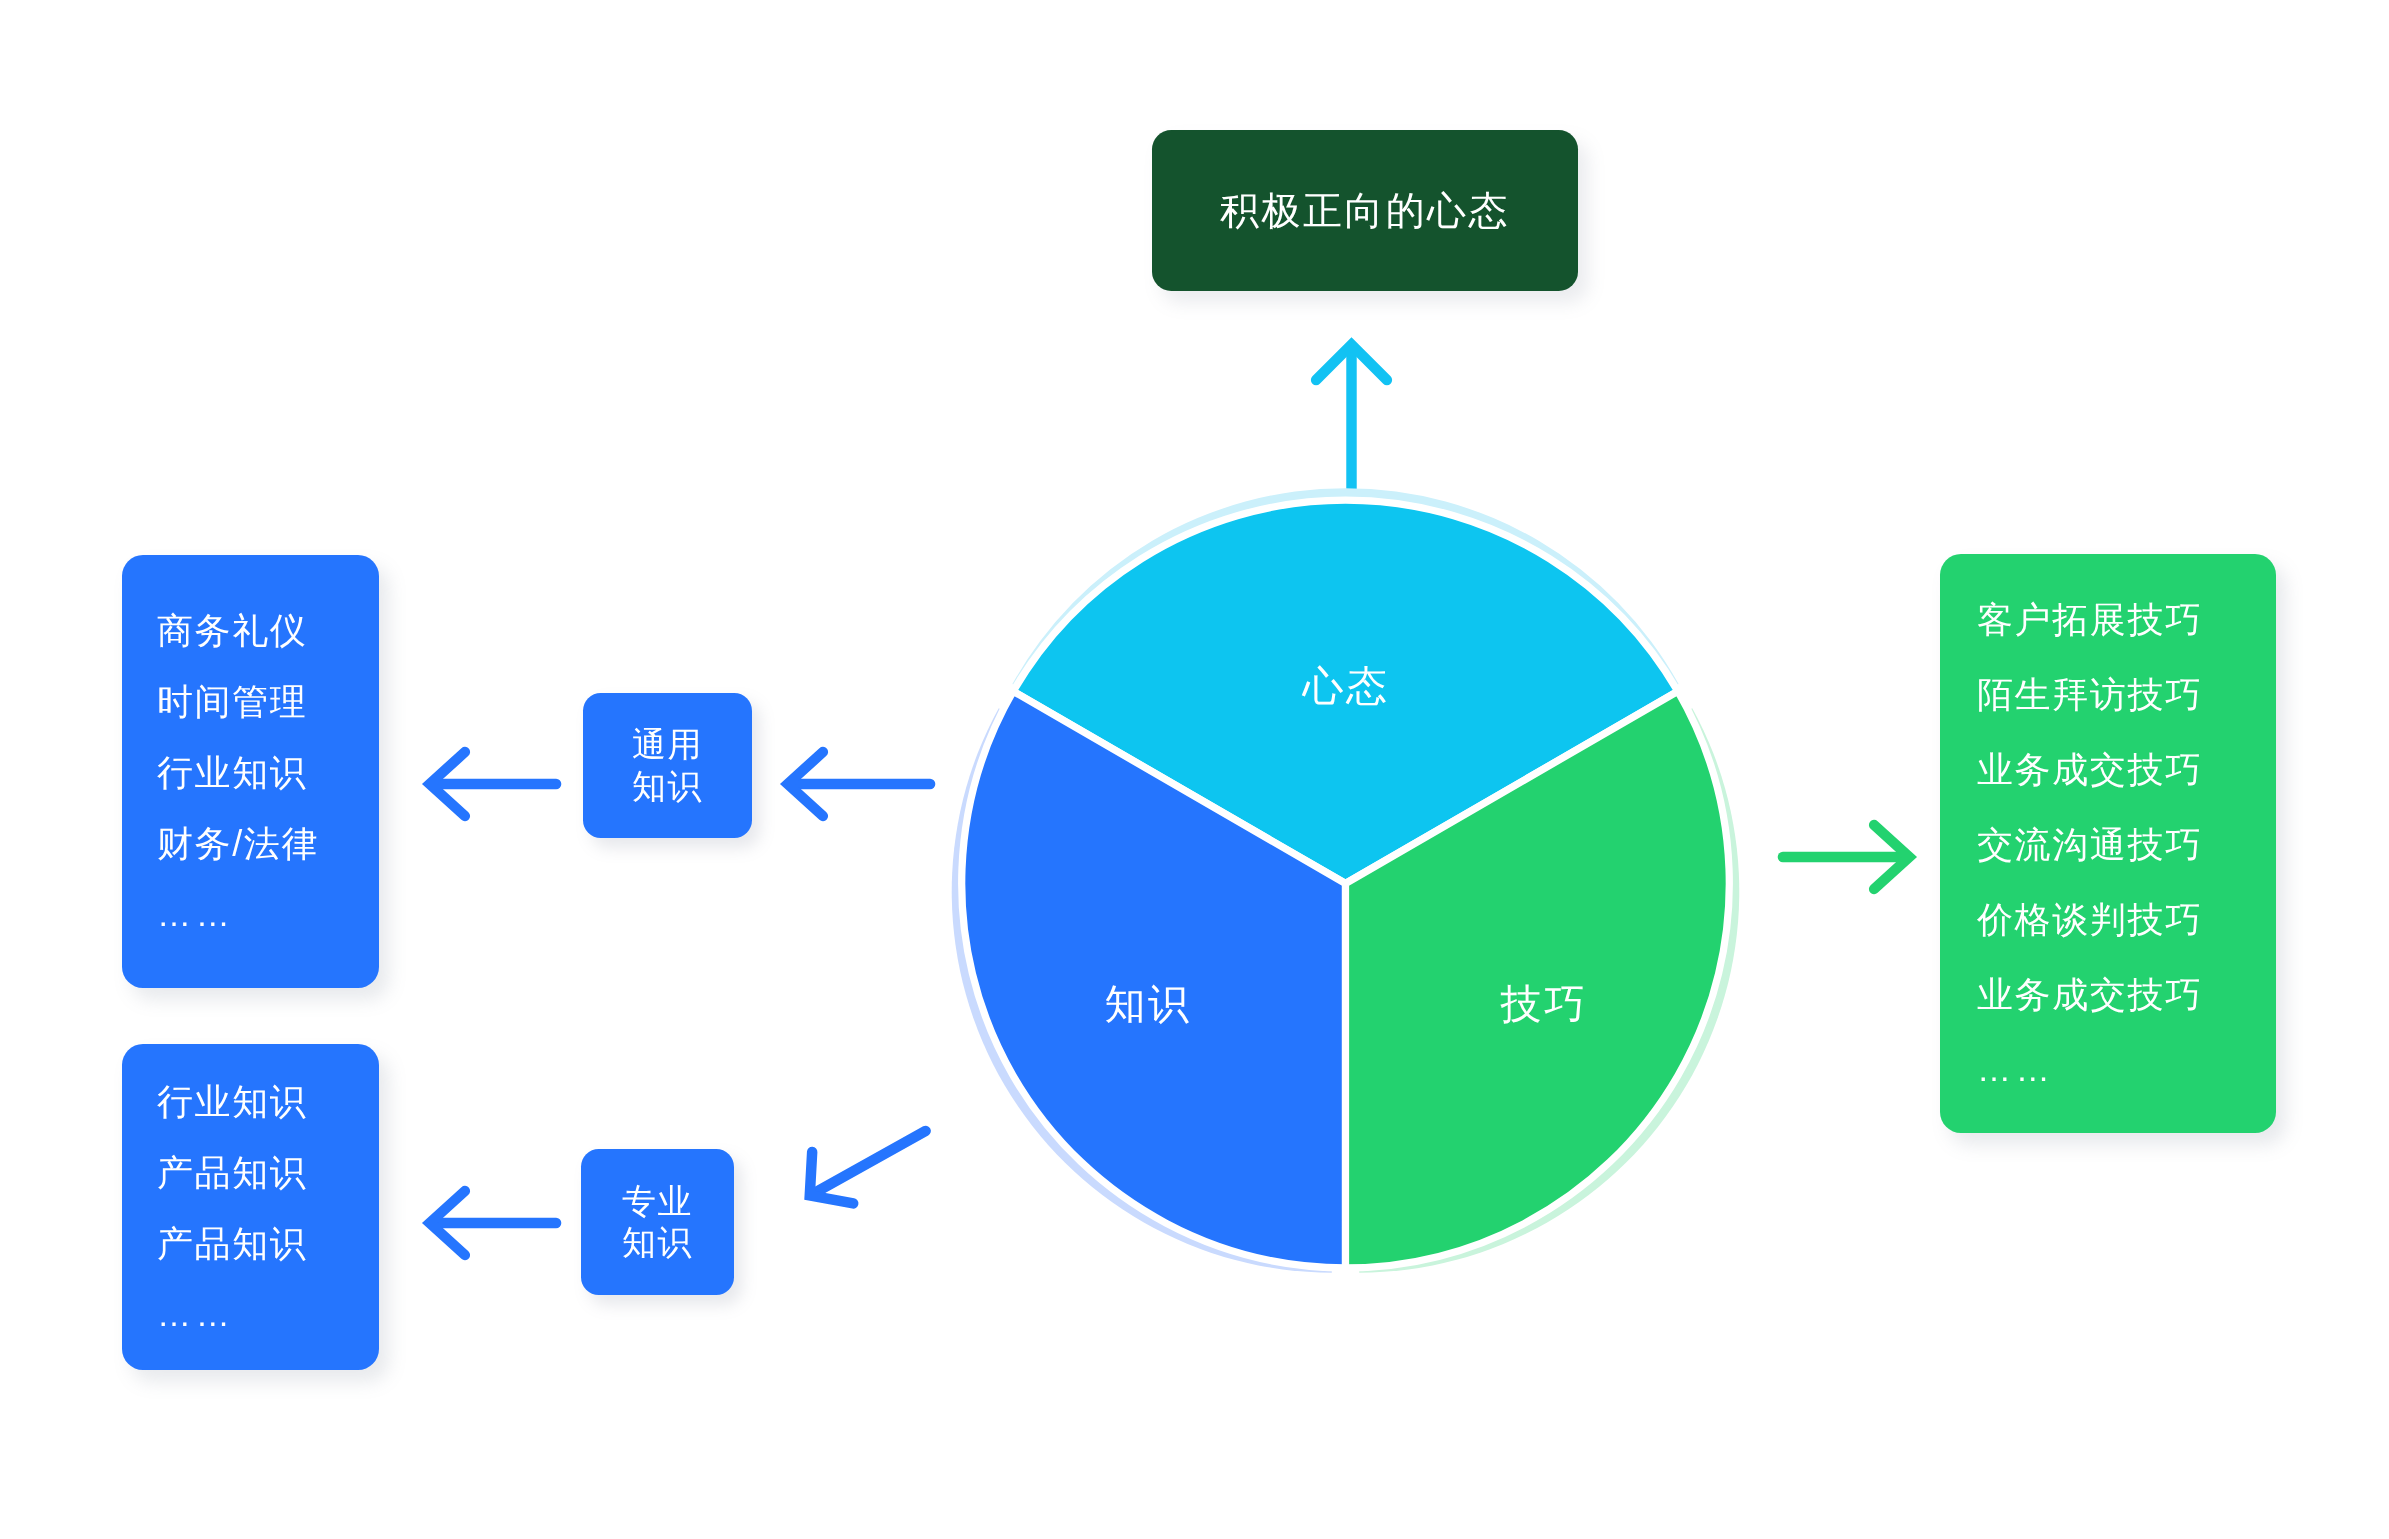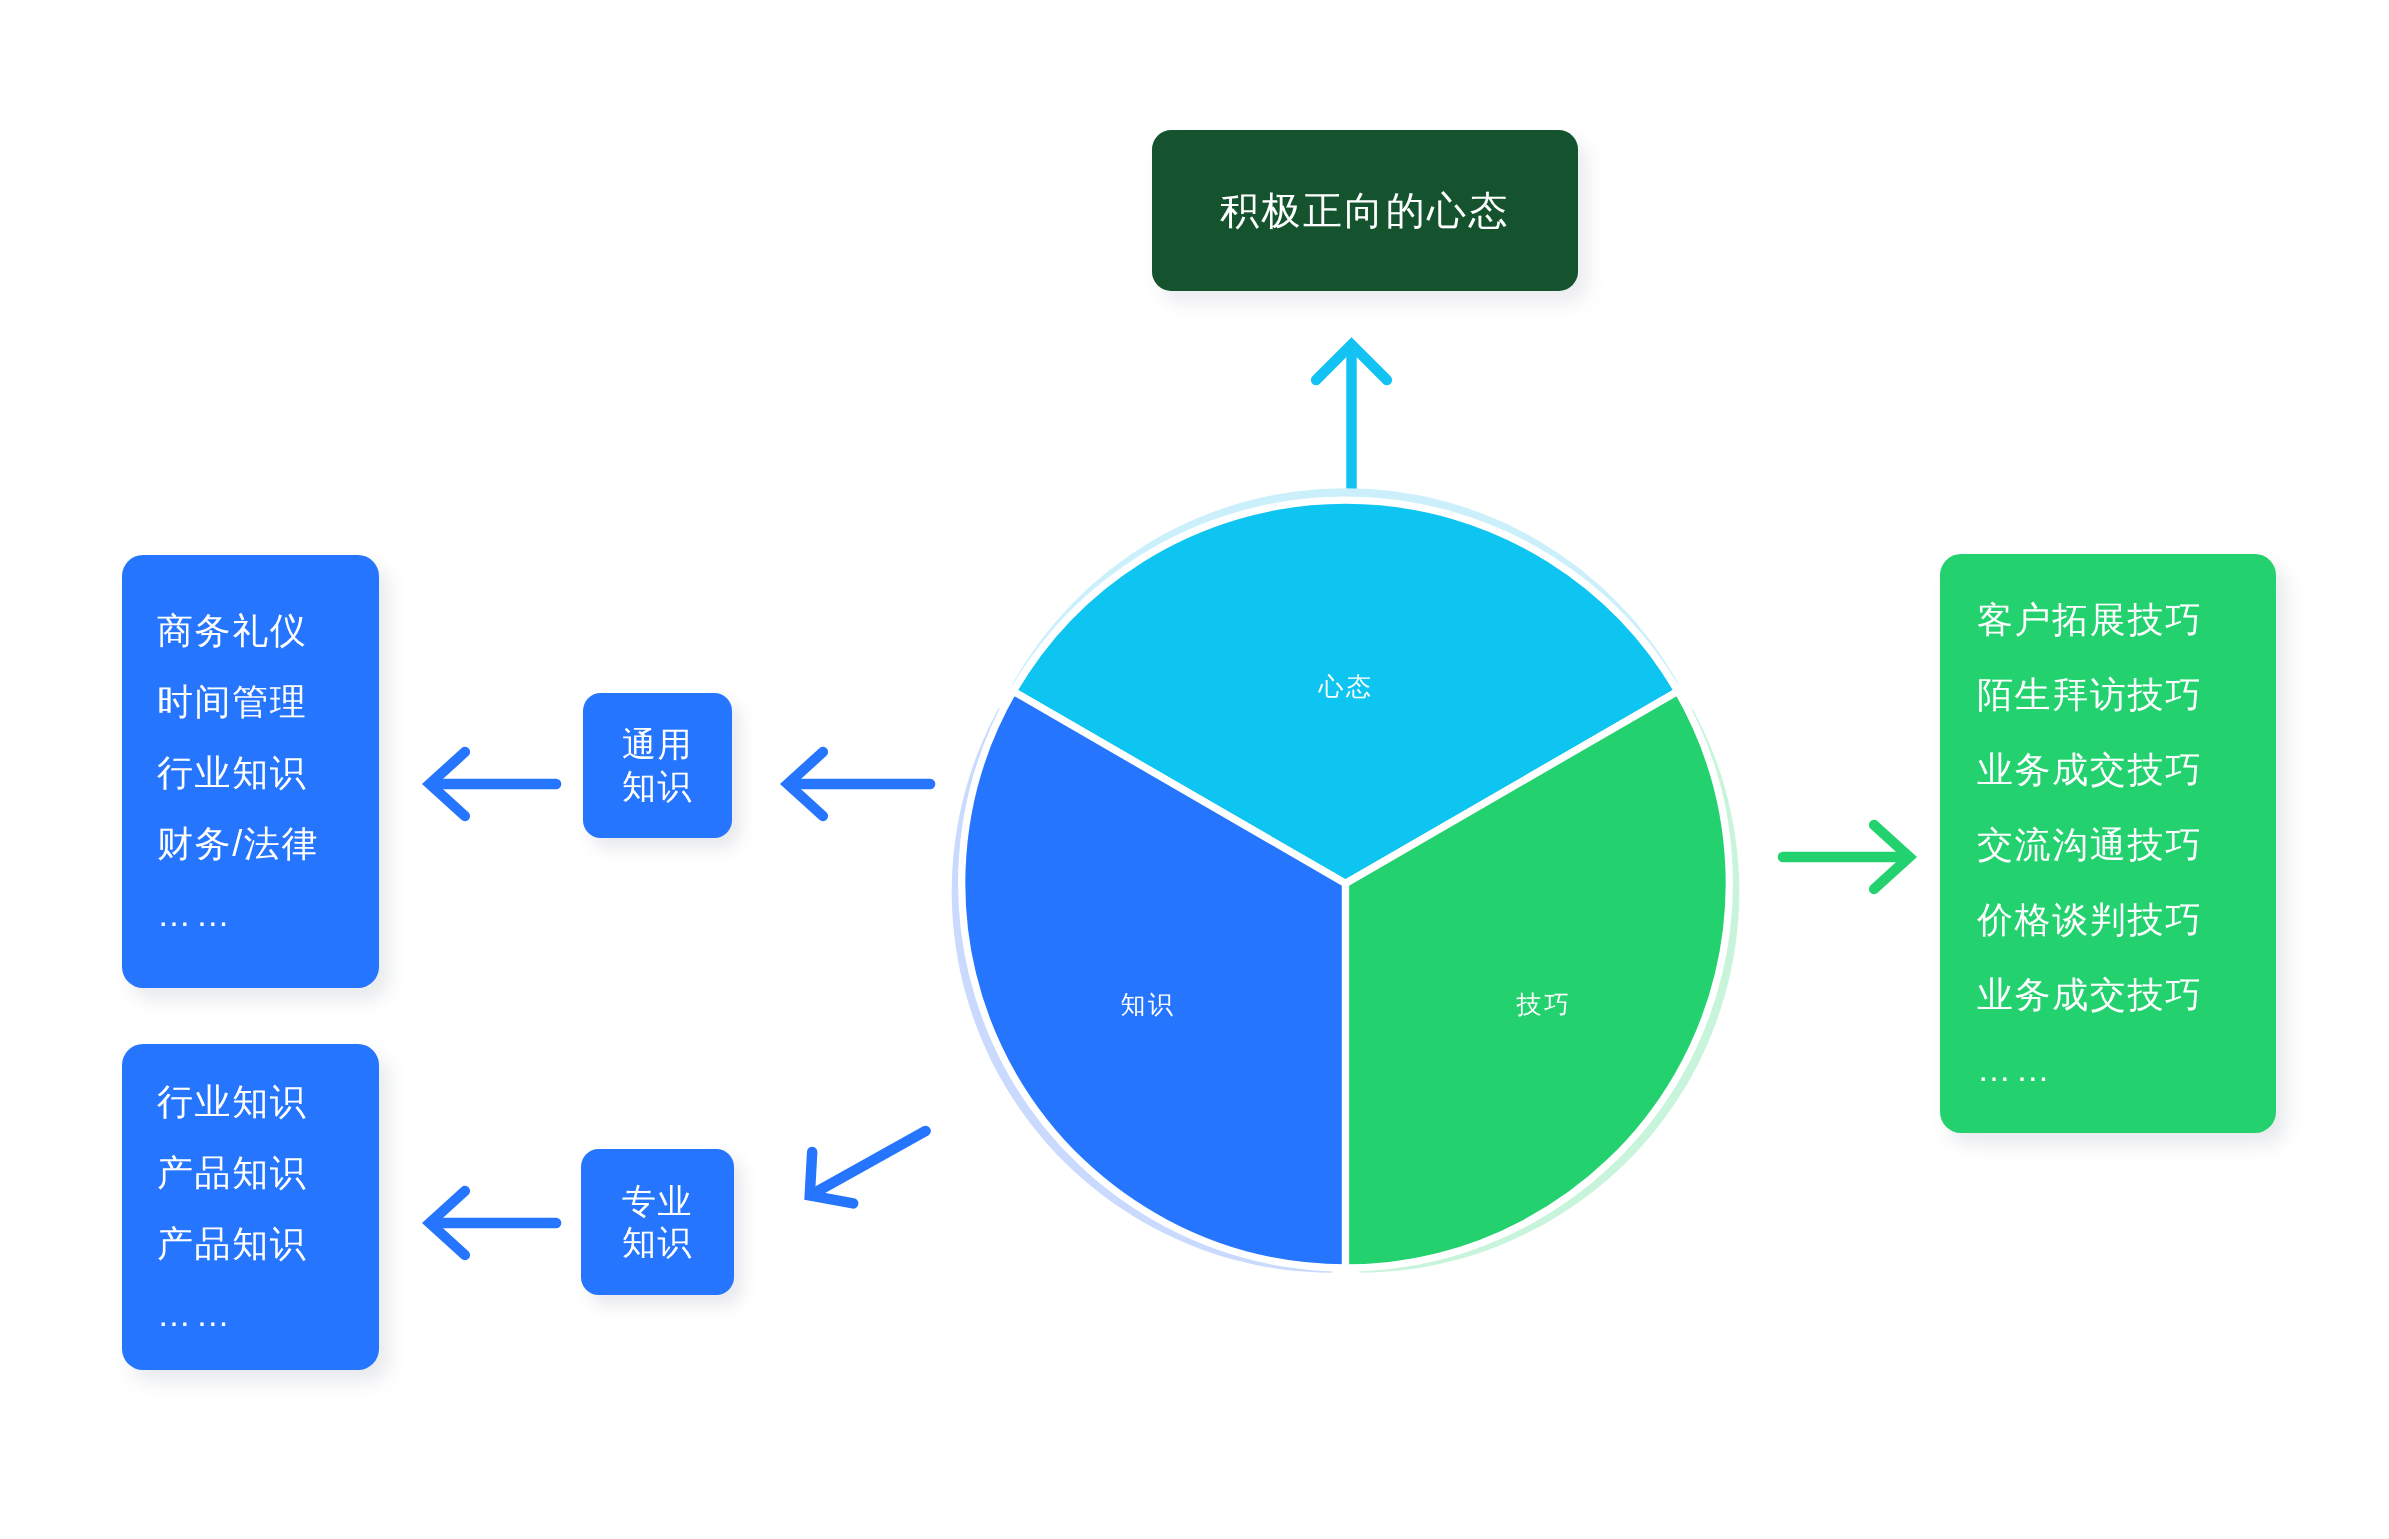--- a/index.html
+++ b/index.html
@@ -71,30 +71,30 @@
     position:absolute;
     background:#2575FE;
     border-radius:17.7px;
     color:#ffffff;
     display:flex; flex-direction:column;
     align-items:center; justify-content:center;
     box-shadow:8px 9.7px 16px rgba(120,130,150,0.18);
   }
   .node span { font-size:34px; line-height:1.22; letter-spacing:1.6px; }
 
-  #node-general      { left:583px; top:693px;  width:149px; height:145px; }
+  #node-general      { left:583px; top:693px;  width:169px; height:145px; }
   #node-professional { left:581px; top:1149px; width:153px; height:146px; }
 
   
   #pie-wrap { position:absolute; left:945px; top:483px; width:801px; height:801px; }
   #pie-wrap svg { display:block; width:801px; height:801px; overflow:visible; }
   .pie-label {
     position:absolute;
     color:#ffffff;
-    font-size:25px;
+    font-size:41px;
     letter-spacing:2.4px;
     white-space:nowrap;
     transform:translate(-50%,-50%);
   }
   #pie-label-mindset   { left:401px; top:203px; }
   #pie-label-knowledge { left:203px; top:521px; }
   #pie-label-skill     { left:599px; top:521px; }
 
   
   .arrow { position:absolute; overflow:visible; }

